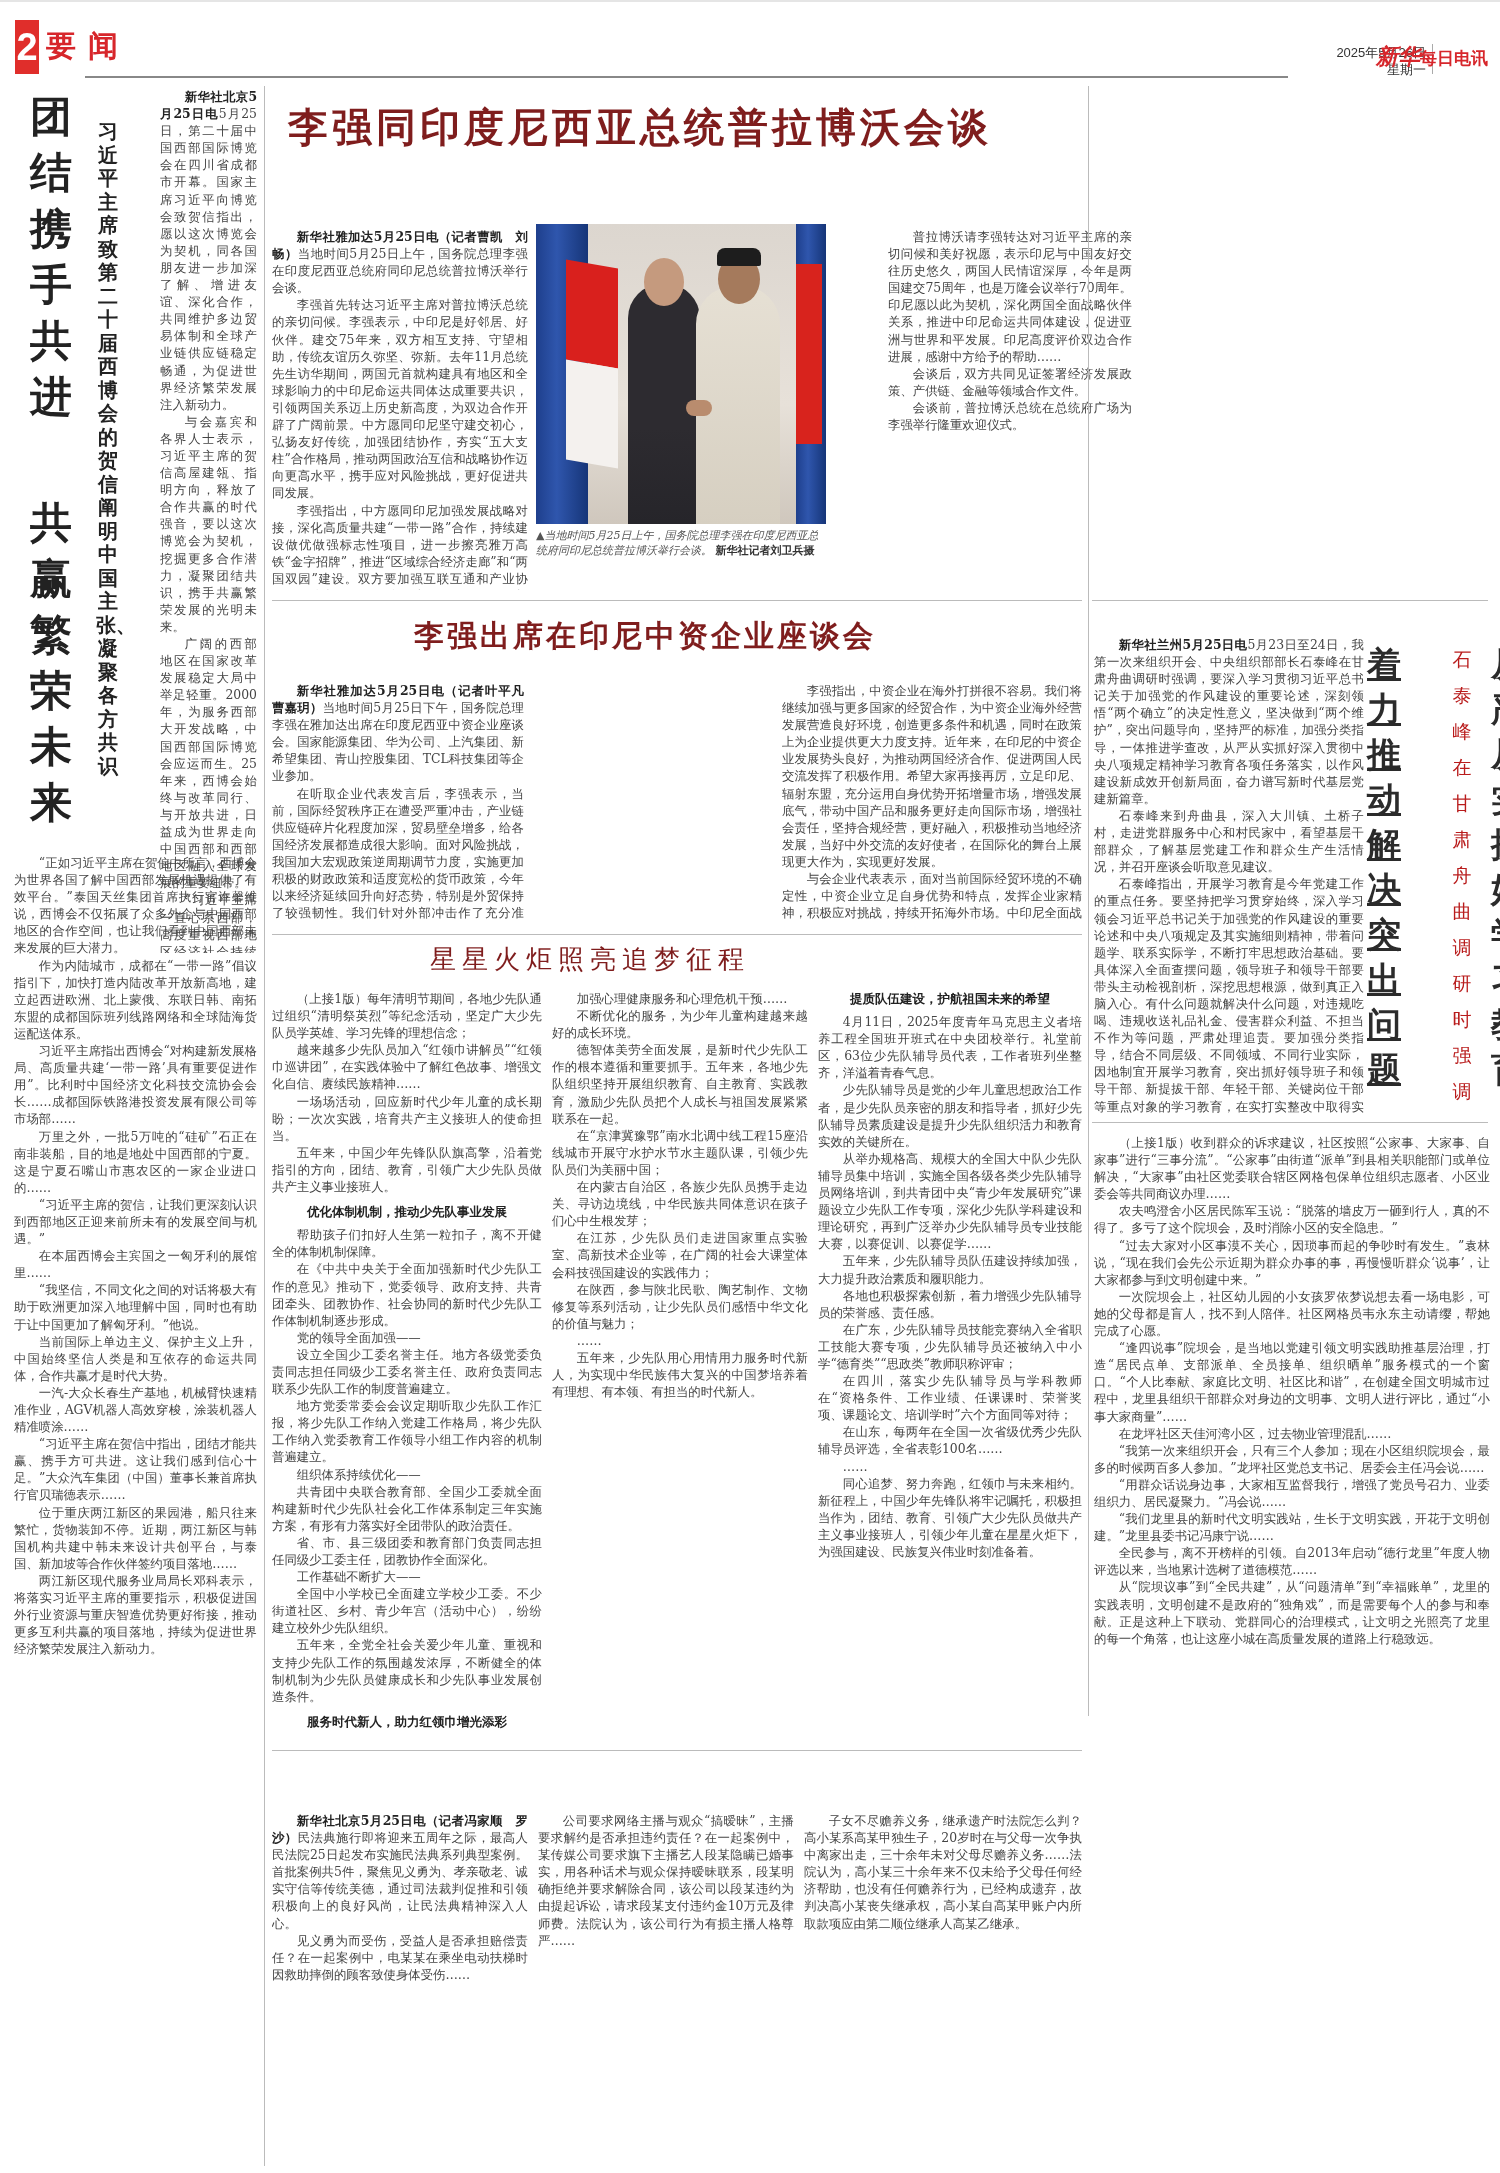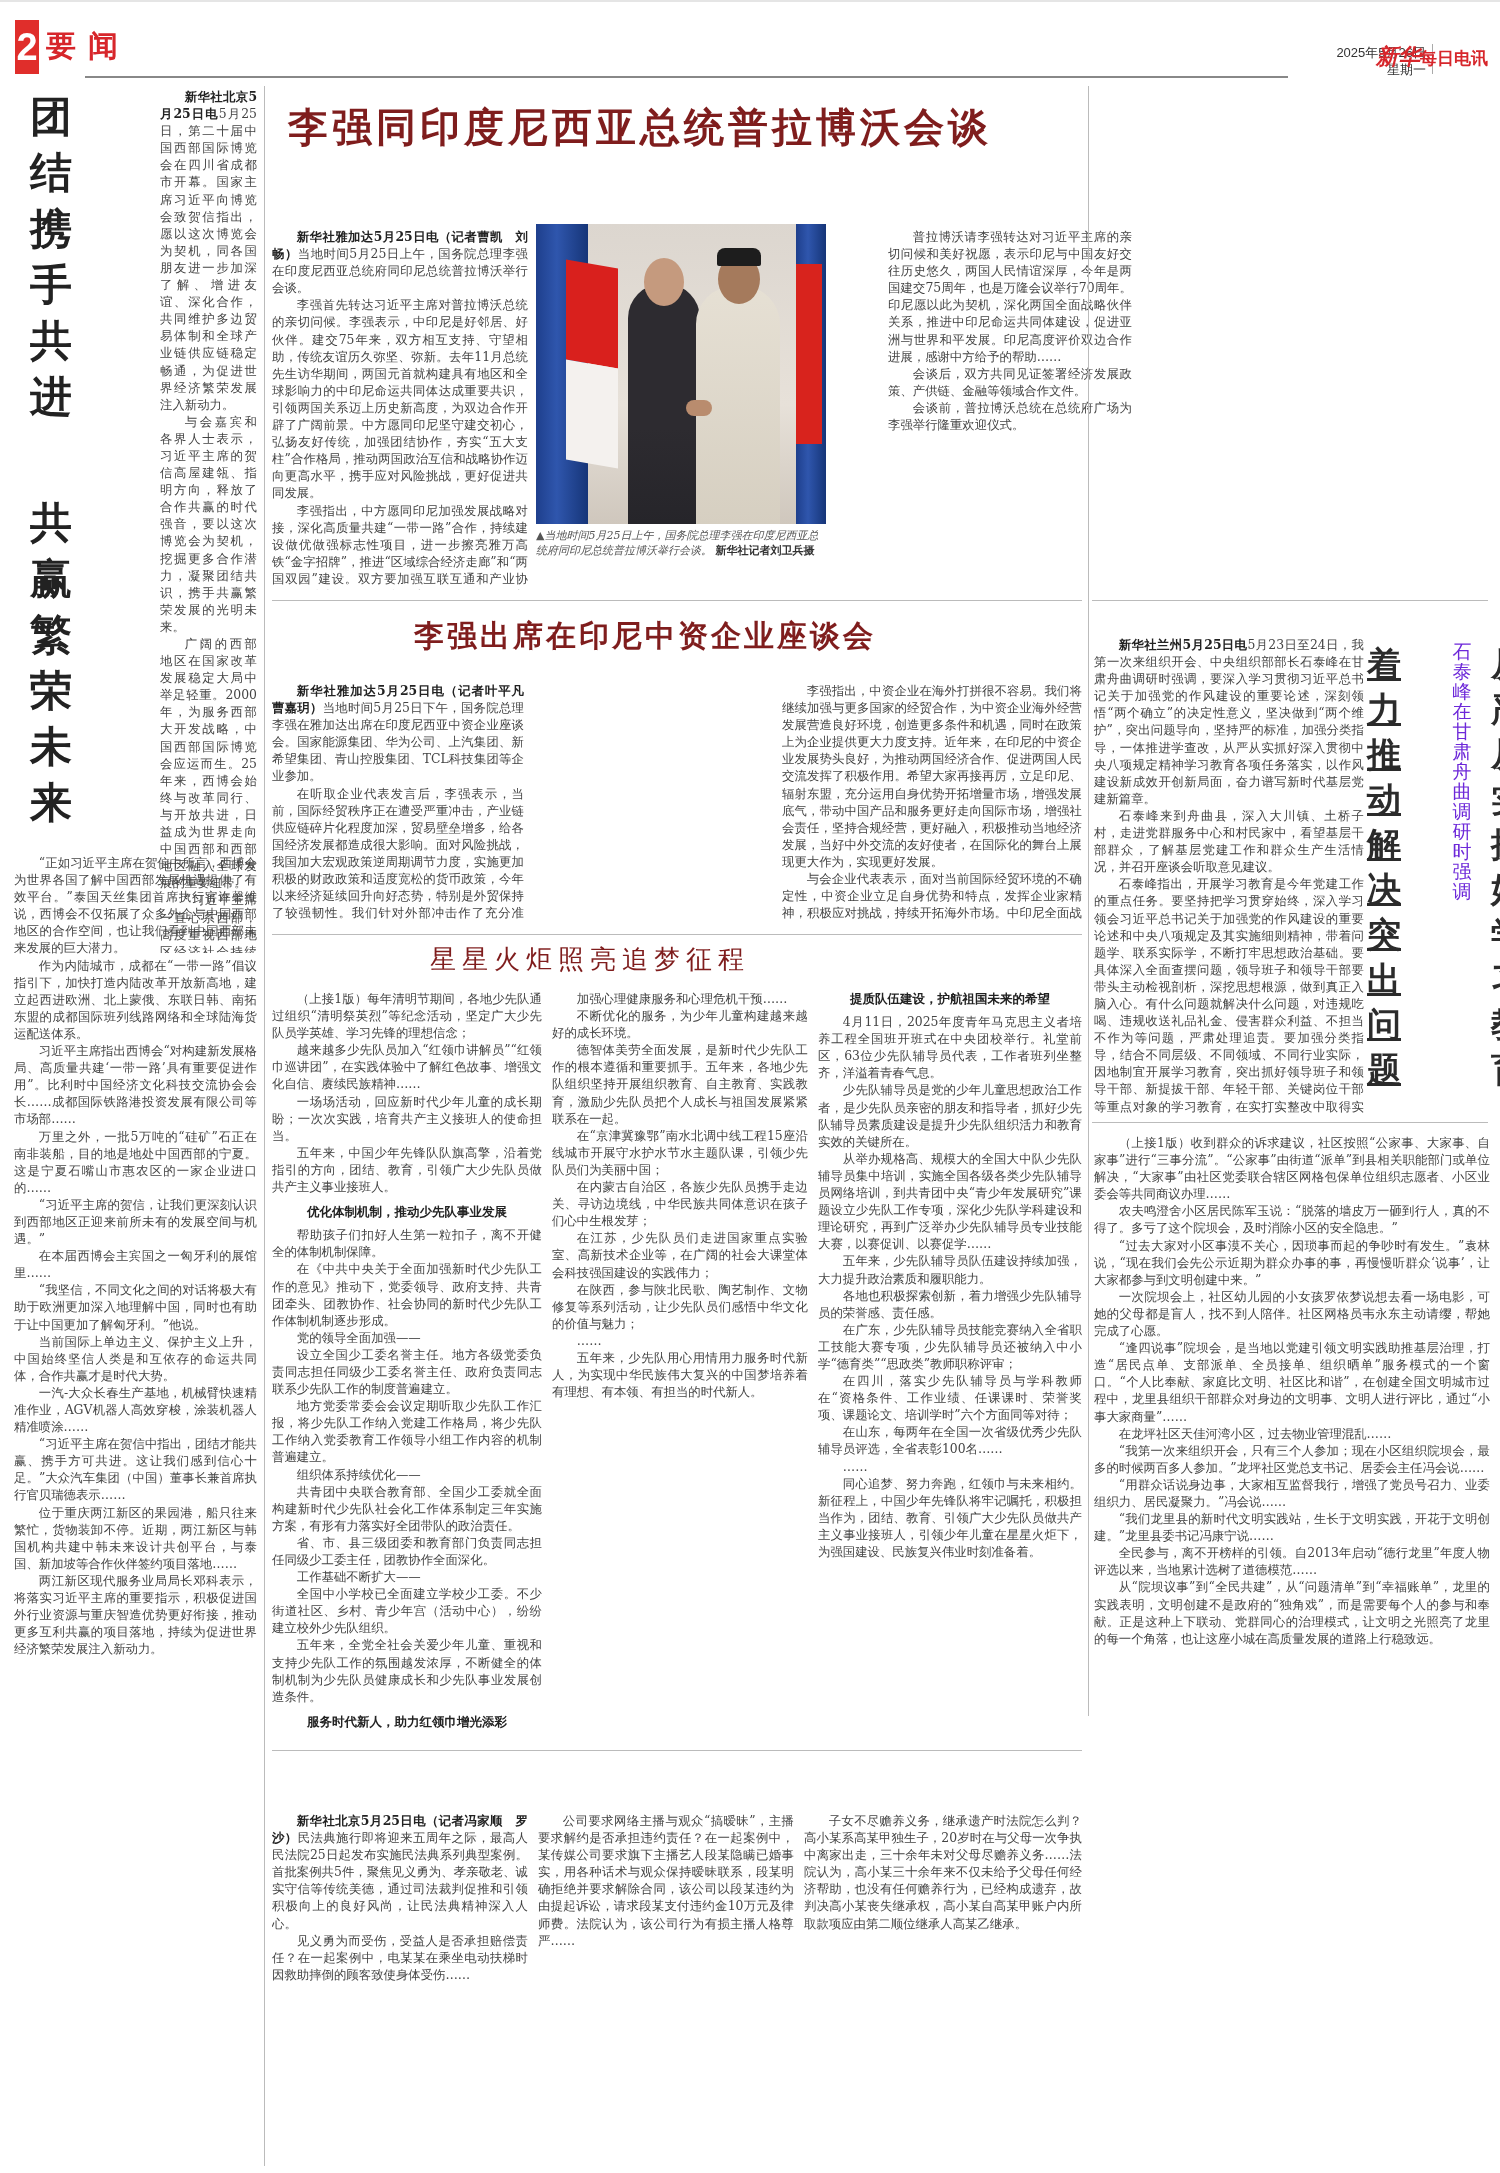--- a/index.html
+++ b/index.html
@@ -44,21 +44,21 @@
   .head1 { position: absolute; left: 108px; top: 34px; width: 40px; height: 48px; border-radius: 50%; background: #c59a7e; }
   .person2 { position: absolute; left: 160px; top: 62px; width: 84px; height: 238px; border-radius: 38px 38px 0 0; background: linear-gradient(180deg, #e6e0d4, #d6cfc1); }
   .head2 { position: absolute; left: 182px; top: 30px; width: 42px; height: 50px; border-radius: 50%; background: #a57a5c; }
   .cap2 { position: absolute; left: 181px; top: 24px; width: 44px; height: 18px; border-radius: 8px 8px 2px 2px; background: #1d1d1d; }
   .hands { position: absolute; left: 150px; top: 176px; width: 26px; height: 16px; border-radius: 8px; background: #b98c6e; }
   .caption { position: absolute; left: 536px; top: 526px; width: 290px; font-size: 11px; line-height: 15px; color: #555; font-style: italic; }
   .caption b { font-style: normal; color: #333; }
 
   
   .rhead { position: absolute; top: 640px; font-size: 34px; line-height: 45px; color: #2b2b2b; width: 40px; text-align: center; font-family: "DejaVu Serif", serif; font-weight: bold; }
-  .rsub { position: absolute; left: 1450px; top: 640px; width: 24px; font-family: Liberation Serif, serif; font-size: 19px; line-height: 20px; color: #6d28d9; text-align: center; }
+  .rsub { position: absolute; left: 1450px; top: 640px; width: 24px; font-family: Liberation Serif, serif; font-size: 19px; line-height: 36px; color: #b91c1c; text-align: center; }
 </style>
 </head>
 <body>
 
 <div class="page">
 
   <div class="mast">
     <div class="pageno">2</div>
     <div class="section">要闻</div>
     <div class="mast-rule"></div>
@@ -80,20 +80,21 @@
     <span>共</span>
     <span>进</span>
     <span class="gap"></span>
     <span>共</span>
     <span>赢</span>
     <span>繁</span>
     <span>荣</span>
     <span>未</span>
     <span>来</span>
   </div>
+  <div class="vsub">习近平主席致第二十届西博会的贺信阐明中国主张、凝聚各方共识</div>
 
   <div class="txt" style="left:160px; top:86px; width:97px; height:865px;">
     <p><b>新华社北京5月25日电</b><span>5月25日，第二十届中国西部国际博览会在四川省成都市开幕。国家主席习近平向博览会致贺信指出，愿以这次博览会为契机，同各国朋友进一步加深了解、增进友谊、深化合作，共同维护多边贸易体制和全球产业链供应链稳定畅通，为促进世界经济繁荣发展注入新动力。</span></p>
     <p>与会嘉宾和各界人士表示，习近平主席的贺信高屋建瓴、指明方向，释放了合作共赢的时代强音，要以这次博览会为契机，挖掘更多合作潜力，凝聚团结共识，携手共赢繁荣发展的光明未来。</p>
     <p>广阔的西部地区在国家改革发展稳定大局中举足轻重。2000年，为服务西部大开发战略，中国西部国际博览会应运而生。25年来，西博会始终与改革同行、与开放共进，日益成为世界走向中国西部和西部地区融入全球发展的重要纽带。</p>
     <p>“习近平主席一直心系西部，高度重视西部地区经济社会持续健康发展，此次向本届西博会专门发来贺信，让我们深受鼓舞。”四川省经济合作局副局长方青说，要落实习近平主席贺信要求，高质量办好西博会，为经贸、科技、文旅等领域深度对话交流和投资合作提供沟通平台，向世界呈现西部精彩、西部活力。</p>
 
   </div>
   <div class="txt" style="left:14px; top:852px; width:243px; height:1300px;">
     <p>“正如习近平主席在贺信中所言，西博会为世界各国了解中国西部发展机遇提供了有效平台。”泰国天丝集团首席执行官许馨维说，西博会不仅拓展了众多外企与中国西部地区的合作空间，也让我们看到中国西部未来发展的巨大潜力。</p>

